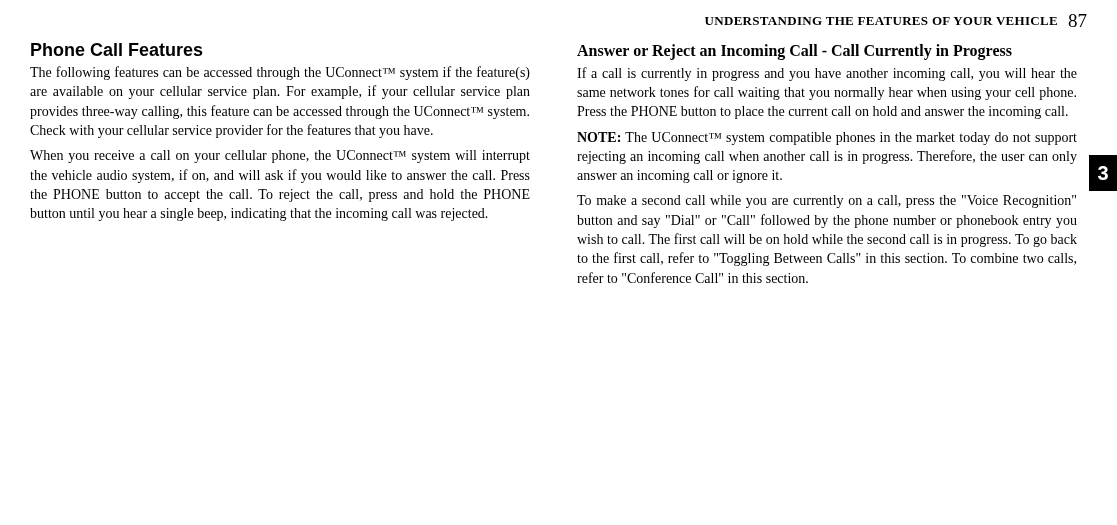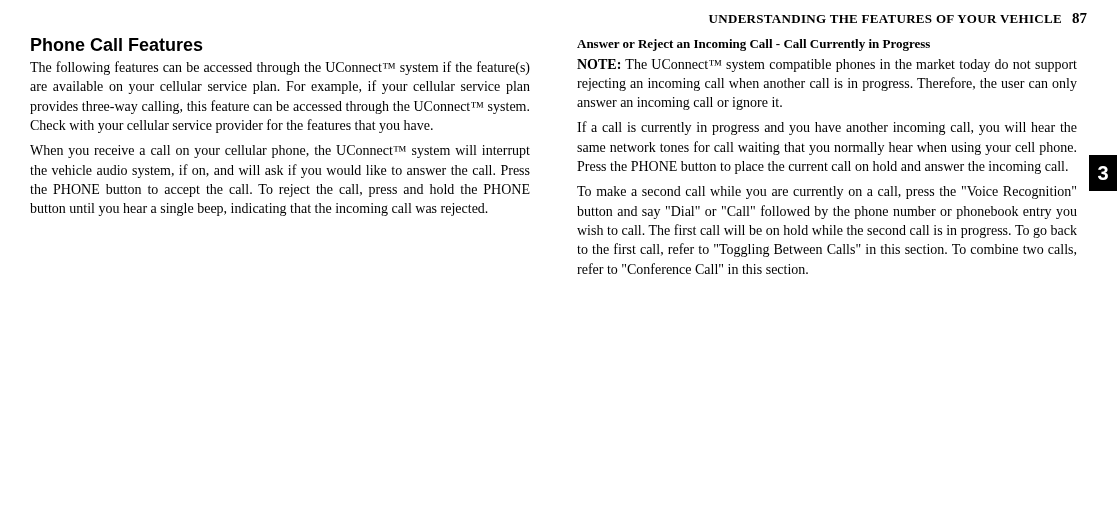--- a/index.html
+++ b/index.html
@@ -22,22 +22,22 @@
       align-items: center;
       margin-bottom: 8px;
       width: 100%;
     }
     .header-text {
       font-weight: bold;
       font-size: 13px;
       letter-spacing: 0.3px;
     }
     .page-num {
-      font-weight: bold;
-      font-size: 15px;
+      font-weight: normal;
+      font-size: 19px;
       margin-left: 10px;
     }
     .columns {
       display: flex;
       gap: 47px;
       width: 100%;
     }
     .col {
       flex: 1;
       min-width: 0;
@@ -49,21 +49,21 @@
       flex: 0 0 500px;
     }
     .section-title {
       font-family: Arial, Helvetica, sans-serif;
       font-weight: bold;
       font-size: 18px;
       margin-bottom: 2px;
     }
     .subheading {
       font-weight: bold;
-      font-size: 13px;
+      font-size: 16px;
       line-height: 1.35;
       margin-top: 8px;
       margin-bottom: 2px;
     }
     .body-text {
       font-size: 14px;
       line-height: 1.38;
       text-align: justify;
     }
     .para {
@@ -100,25 +100,25 @@
 
   <div class="col col-left">
     <div class="section-title">Phone Call Features</div>
     <div class="body-text para">The following features can be accessed through the UConnect™ system if the feature(s) are available on your cellular service plan. For example, if your cellular service plan provides three-way calling, this feature can be accessed through the UConnect™ system. Check with your cellular service provider for the features that you have.</div>
 
     <div class="body-text para">When you receive a call on your cellular phone, the UConnect™ system will interrupt the vehicle audio system, if on, and will ask if you would like to answer the call. Press the PHONE button to accept the call. To reject the call, press and hold the PHONE button until you hear a single beep, indicating that the incoming call was rejected.</div>
   </div>
 
   <div class="col col-right">
     <div class="subheading" style="margin-top:0">Answer or Reject an Incoming Call - Call Currently in Progress</div>
+    <div class="body-text para">If a call is currently in progress and you have another incoming call, you will hear the same network tones for call waiting that you normally hear when using your cell phone. Press the PHONE button to place the current call on hold and answer the incoming call.</div>
+
     <div class="body-text para">
       <span class="note-label">NOTE:</span><span> The UConnect™ system compatible phones in the market today do not support rejecting an incoming call when another call is in progress. Therefore, the user can only answer an incoming call or ignore it.</span>
     </div>
-
-    <div class="body-text para">If a call is currently in progress and you have another incoming call, you will hear the same network tones for call waiting that you normally hear when using your cell phone. Press the PHONE button to place the current call on hold and answer the incoming call.</div>
 
     <div class="body-text para">To make a second call while you are currently on a call, press the "Voice Recognition" button and say "Dial" or "Call" followed by the phone number or phonebook entry you wish to call. The first call will be on hold while the second call is in progress. To go back to the first call, refer to "Toggling Between Calls" in this section. To combine two calls, refer to "Conference Call" in this section.</div>
   </div>
 
 </div>
 
 <div class="side-tab">
   <span>3</span>
 </div>
 

